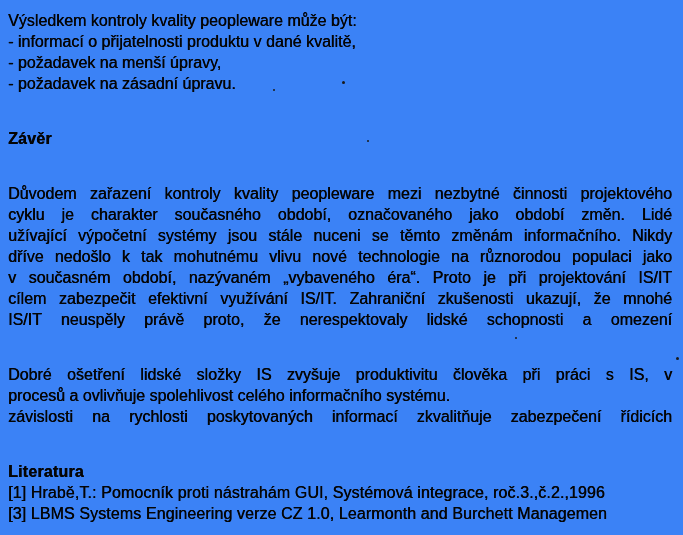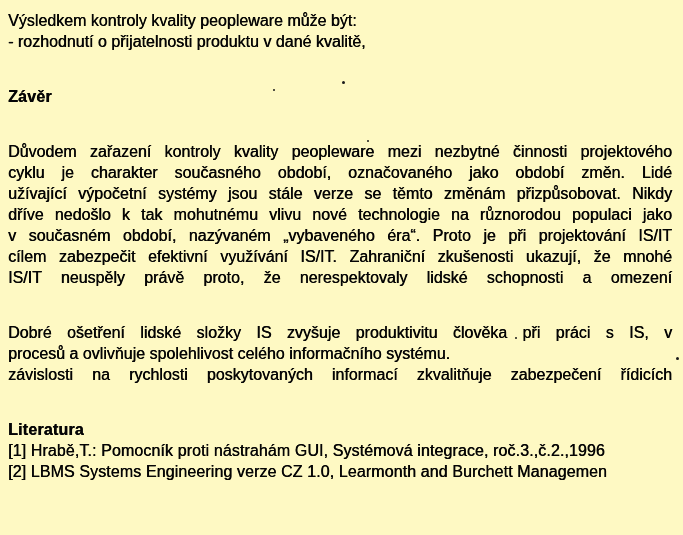--- a/index.html
+++ b/index.html
@@ -7,21 +7,21 @@
     margin: 0;
     padding: 0;
     background: #ffffff;
   }
   .page {
     position: relative;
     width: 683px;
     height: 535px;
     box-sizing: border-box;
     padding: 10px 11px 0 8px;
-    background: #fef9c3;
+    background: #3b82f6;
     color: #050505;
     font-family: "Liberation Sans", "DejaVu Sans", sans-serif;
     font-size: 16px;
     line-height: 21px;
     overflow: hidden;
     
     text-shadow: 0.4px 0 0 currentColor;
   }
   .block { margin: 0; }
   .mt { margin-top: 34px; }           
@@ -48,46 +48,48 @@
     border-radius: 50%;
   }
 </style>
 </head>
 <body>
 
 <div class="page">
 
   <section class="block">
     <div class="line">Výsledkem kontroly kvality peopleware může být:</div>
-    <div class="line">- rozhodnutí o přijatelnosti produktu v dané kvalitě,</div>
+    <div class="line">- informací o přijatelnosti produktu v dané kvalitě,</div>
+    <div class="line">- požadavek na menší úpravy,</div>
+    <div class="line">- požadavek na zásadní úpravu.</div>
   </section>
 
   <div class="heading mt">Závěr</div>
 
   <section class="block para mt">
     <div class="pline">Důvodem zařazení kontroly kvality peopleware mezi nezbytné činnosti projektového</div>
     <div class="pline">cyklu je charakter současného období, označovaného jako období změn. Lidé</div>
-    <div class="pline">užívající výpočetní systémy jsou stále verze se těmto změnám přizpůsobovat. Nikdy</div>
+    <div class="pline">užívající výpočetní systémy jsou stále nuceni se těmto změnám informačního. Nikdy</div>
     <div class="pline">dříve nedošlo k tak mohutnému vlivu nové technologie na různorodou populaci jako</div>
     <div class="pline">v současném období, nazývaném „vybaveného éra“. Proto je při projektování IS/IT</div>
     <div class="pline">cílem zabezpečit efektivní využívání IS/IT. Zahraniční zkušenosti ukazují, že mnohé</div>
     <div class="pline">IS/IT neuspěly právě proto, že nerespektovaly lidské schopnosti a omezení</div>
   </section>
 
   <section class="block para mt">
     <div class="pline">Dobré ošetření lidské složky IS zvyšuje produktivitu člověka při práci s IS, v</div>
     <div class="pline last">procesů a ovlivňuje spolehlivost celého informačního systému.</div>
     <div class="pline">závislosti na rychlosti poskytovaných informací zkvalitňuje zabezpečení řídicích</div>
   </section>
 
   <div class="heading mt">Literatura</div>
 
   <section class="block refs">
     <div class="line">[1] Hrabě,T.: Pomocník proti nástrahám GUI, Systémová integrace, roč.3.,č.2.,1996</div>
-    <div class="line">[2] LBMS Systems Engineering verze CZ 1.0, Learmonth and Burchett Managemen</div>
+    <div class="line">[3] LBMS Systems Engineering verze CZ 1.0, Learmonth and Burchett Managemen</div>
   </section>
 
   <div class="speck" style="left:342px; top:81px; width:3px; height:3px;"></div>
   <div class="speck" style="left:273px; top:89px; width:2px; height:2px;"></div>
   <div class="speck" style="left:367px; top:140px; width:2px; height:2px;"></div>
   <div class="speck" style="left:515px; top:337px; width:2px; height:2px;"></div>
   <div class="speck" style="left:676px; top:357px; width:3px; height:3px;"></div>
 
 </div>
 

